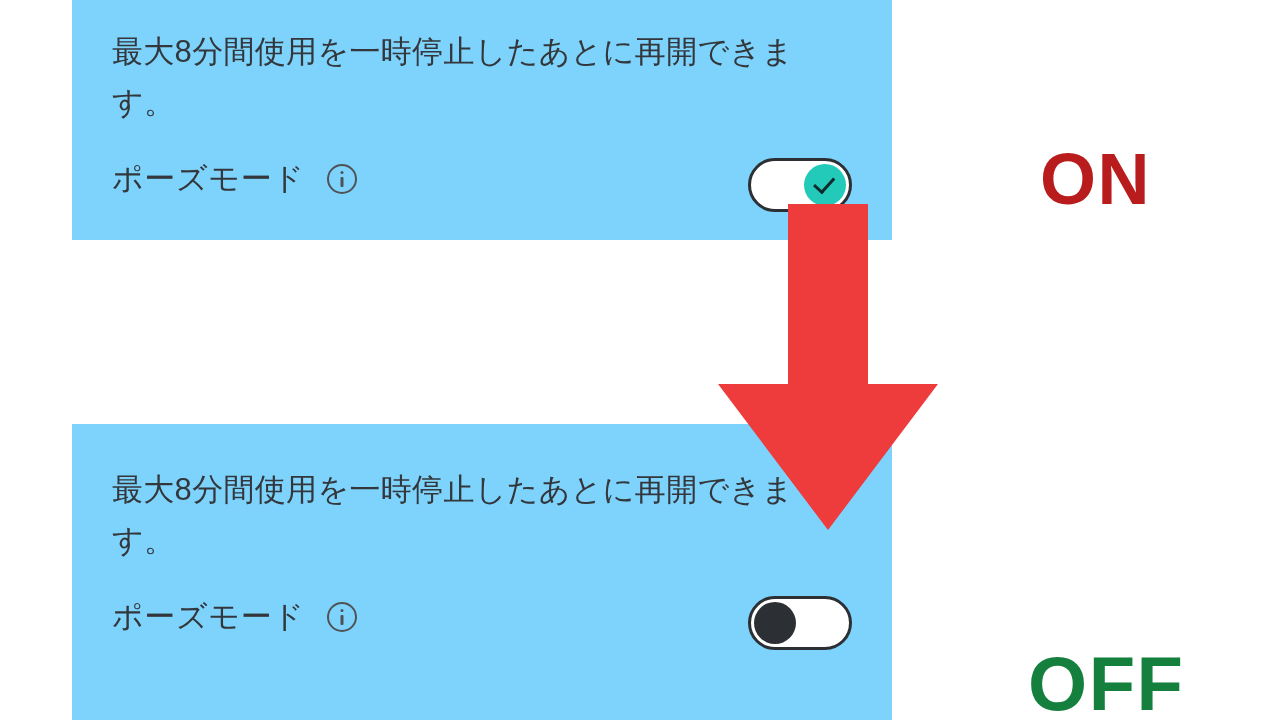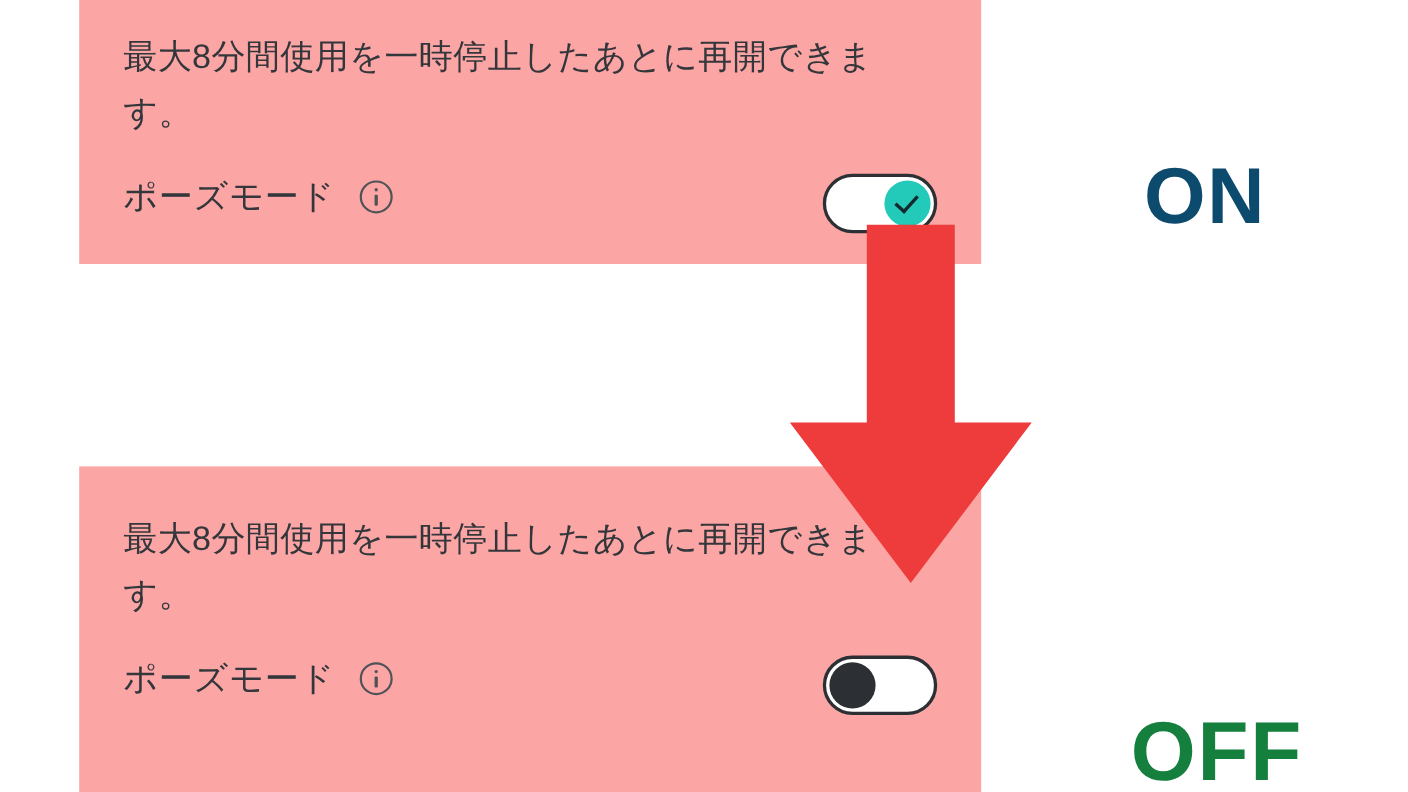--- a/index.html
+++ b/index.html
@@ -12,21 +12,21 @@
       height: 720px;
       background: #ffffff;
       font-family: -apple-system, "Hiragino Sans", "Hiragino Kaku Gothic ProN", Meiryo, sans-serif;
       position: relative;
       overflow: hidden;
     }
     .panel {
       position: absolute;
       left: 72px;
       width: 820px;
-      background: #fca5a5;
+      background: #7dd3fc;
       padding: 26px 40px 28px 40px;
     }
     .panel-top {
       top: 0;
       height: 240px;
     }
     .panel-bottom {
       top: 424px;
       height: 296px;
       padding-top: 40px;
@@ -124,21 +124,21 @@
     .annotation {
       position: absolute;
       font-weight: 800;
       font-family: Arial, sans-serif;
       letter-spacing: 0.02em;
     }
     .annotation-on {
       top: 138px;
       left: 1040px;
       font-size: 72px;
-      color: #0c4a6e;
+      color: #b91c1c;
     }
     .annotation-off {
       top: 592px;
       left: 1028px;
       font-size: 76px;
       color: #15803d;
       margin-top: 48px;
     }
     .arrow-wrap {
       position: absolute;

